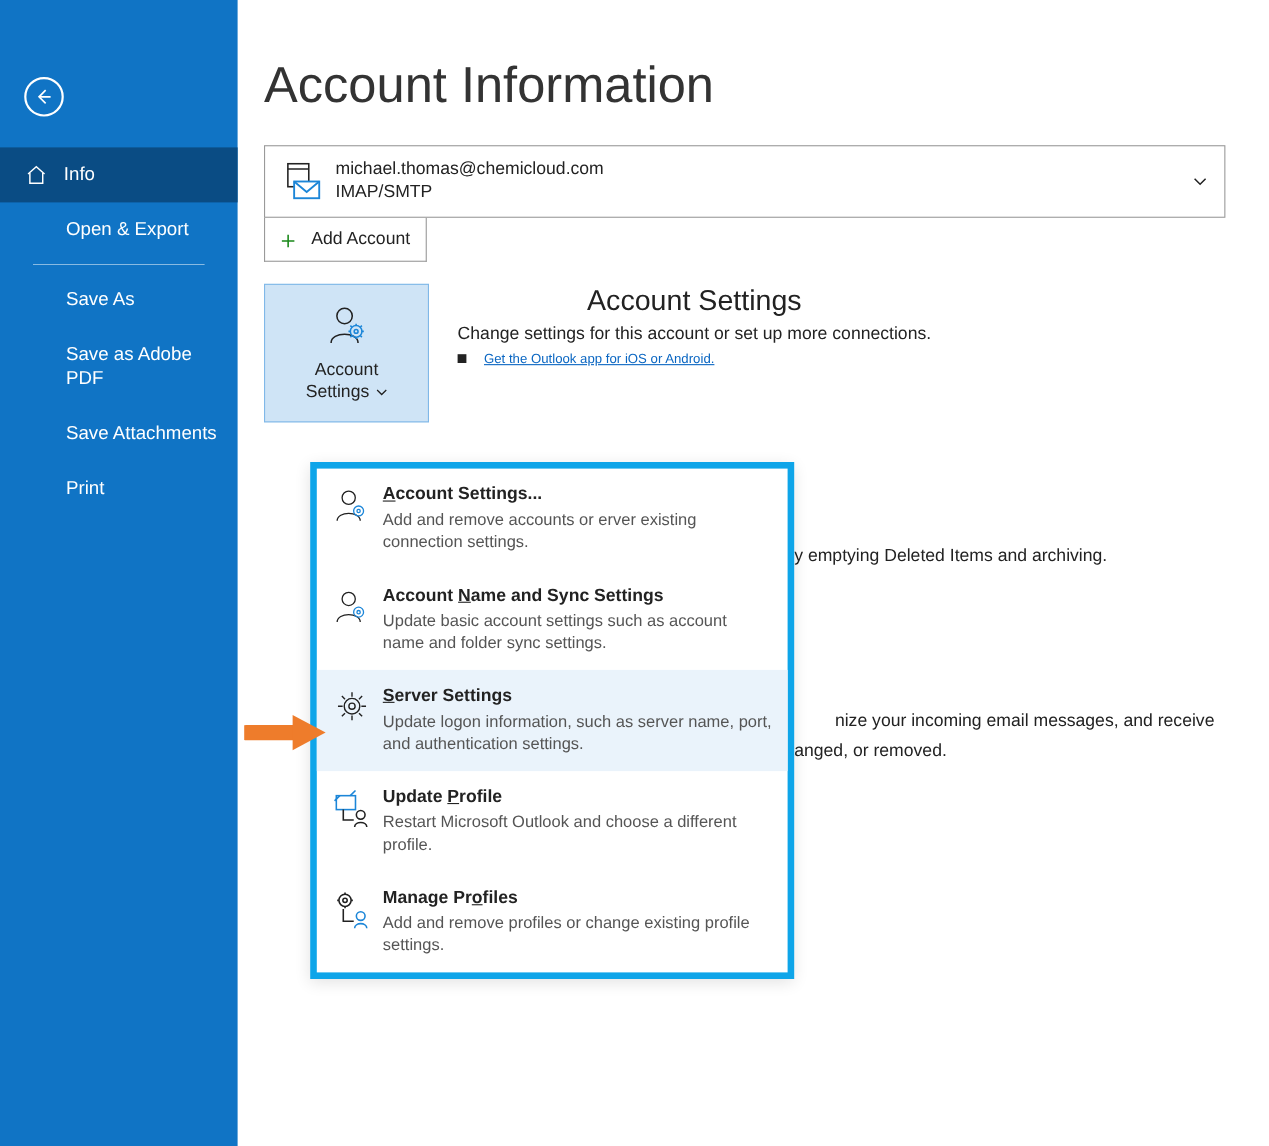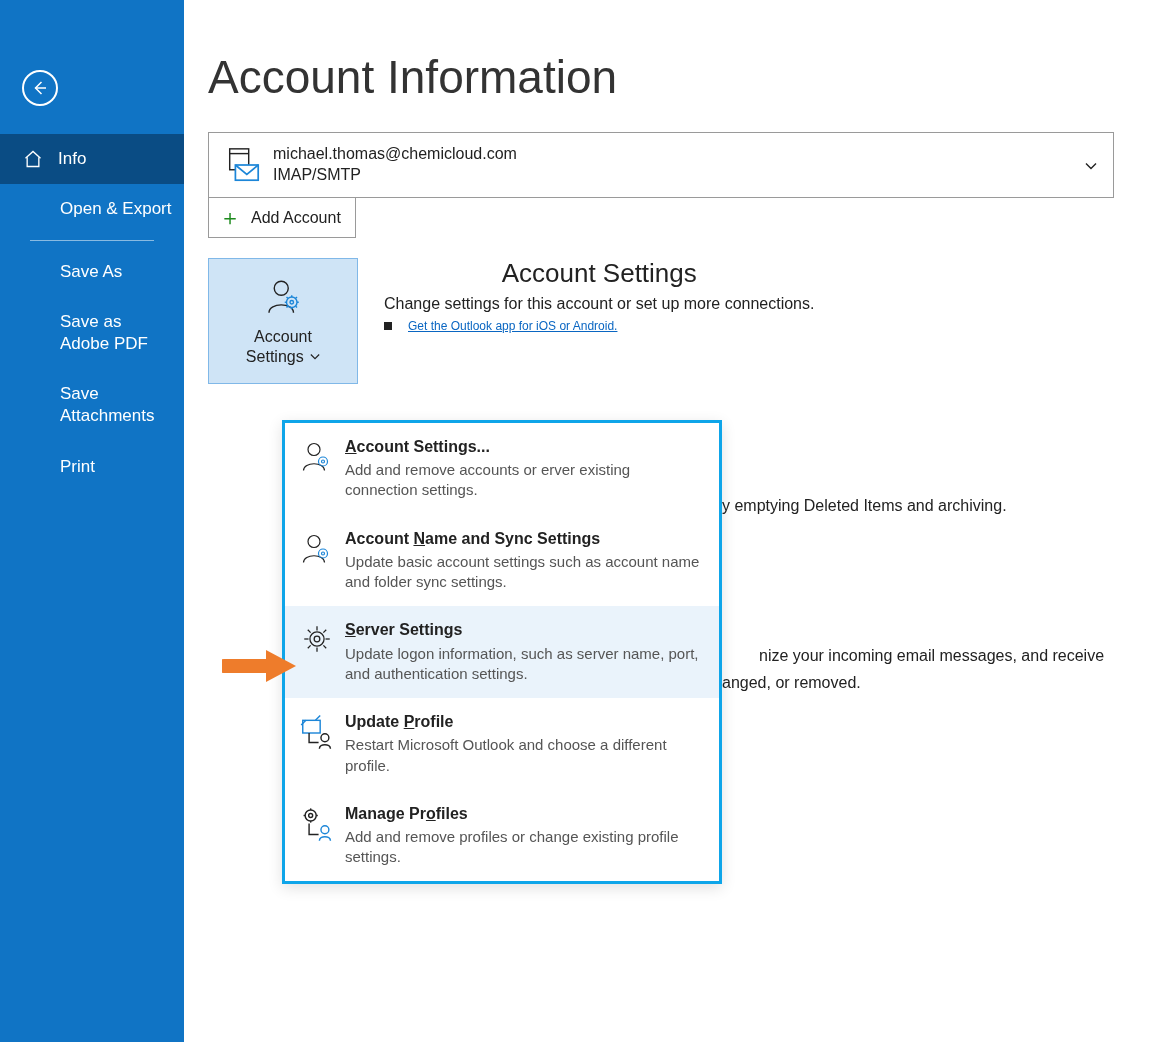--- a/index.html
+++ b/index.html
@@ -1,20 +1,20 @@
 <!DOCTYPE html>
 <html><head>
 <meta charset="utf-8">
 <style>
   * { box-sizing: border-box; }
   html,body { margin:0; padding:0; font-family:"Segoe UI","Segoe UI Web",Arial,sans-serif; font-size:15px; color:#222; }
   body { width:1154px; height:1042px; display:flex; overflow:hidden; background:#fff; }
 
   
-  .sidebar { width:184px; height:1042px; background:#1074c5; color:#fff; display:flex; flex-direction:column; }
+  .sidebar { width:216px; height:1042px; background:#1074c5; color:#fff; display:flex; flex-direction:column; }
   .back-circle { width:36px; height:36px; border:2px solid #fff; border-radius:50%; margin:70px 0 28px 22px; display:flex; align-items:center; justify-content:center; cursor:pointer; }
   .back-circle svg { display:block; }
   .nav-item { display:flex; align-items:center; height:50px; padding-left:22px; font-size:17px; cursor:pointer; }
   .nav-item.active { background:#0a4c84; }
   .nav-item .icon { width:22px; height:22px; margin-right:14px; display:flex; align-items:center; justify-content:center; }
   .nav-sub { padding:14px 10px 14px 60px; font-size:17px; cursor:pointer; line-height:1.3; }
   .nav-divider { border-top:1px solid rgba(255,255,255,0.5); margin:6px 30px 6px 30px; }
 
   
   .main { flex:1; padding:50px 40px 0 24px; position:relative; }
@@ -35,21 +35,21 @@
   .asettings-btn .lbl { font-size:16px; text-align:center; line-height:1.25; }
 
   .asettings-text { margin-left:26px; }
   .asettings-text h2 { margin:0 0 6px 0; font-size:26px; font-weight:400;text-align:center; }
   .desc { font-size:16px; margin:0 0 6px 0; }
   .bullet-line { display:flex; align-items:center; font-size:12px; }
   .bullet-line .sq { width:8px; height:8px; background:#222; margin-right:16px; }
   .bullet-line a { color:#0a66c2; text-decoration:underline; cursor:pointer; }
 
   
-  .dropdown { position:absolute; left:282px; top:420px; width:440px; background:#fff; border:3px solid #0ea5e9; box-shadow:0 4px 14px rgba(0,0,0,0.12); }
+  .dropdown { position:absolute; left:282px; top:420px; width:440px; background:#fff; border:6px solid #0ea5e9; box-shadow:0 4px 14px rgba(0,0,0,0.12); }
   .drop-item { display:flex; padding:14px 14px 14px 10px; cursor:pointer; }
   .drop-item.highlight { background:#eaf3fb; }
   .drop-item .d-icon { width:44px; display:flex; justify-content:center; padding-top:2px; }
   .drop-item .d-text { flex:1; margin-left:6px; }
   .drop-item .d-title { font-size:16px; font-weight:600; line-height:1.2; }
   .drop-item .d-desc { font-size:15px; color:#555; margin-top:4px; line-height:1.35; }
   .underline { text-decoration:underline; }
 
   
   .bg-text { position:absolute; font-size:16px; color:#222; }

